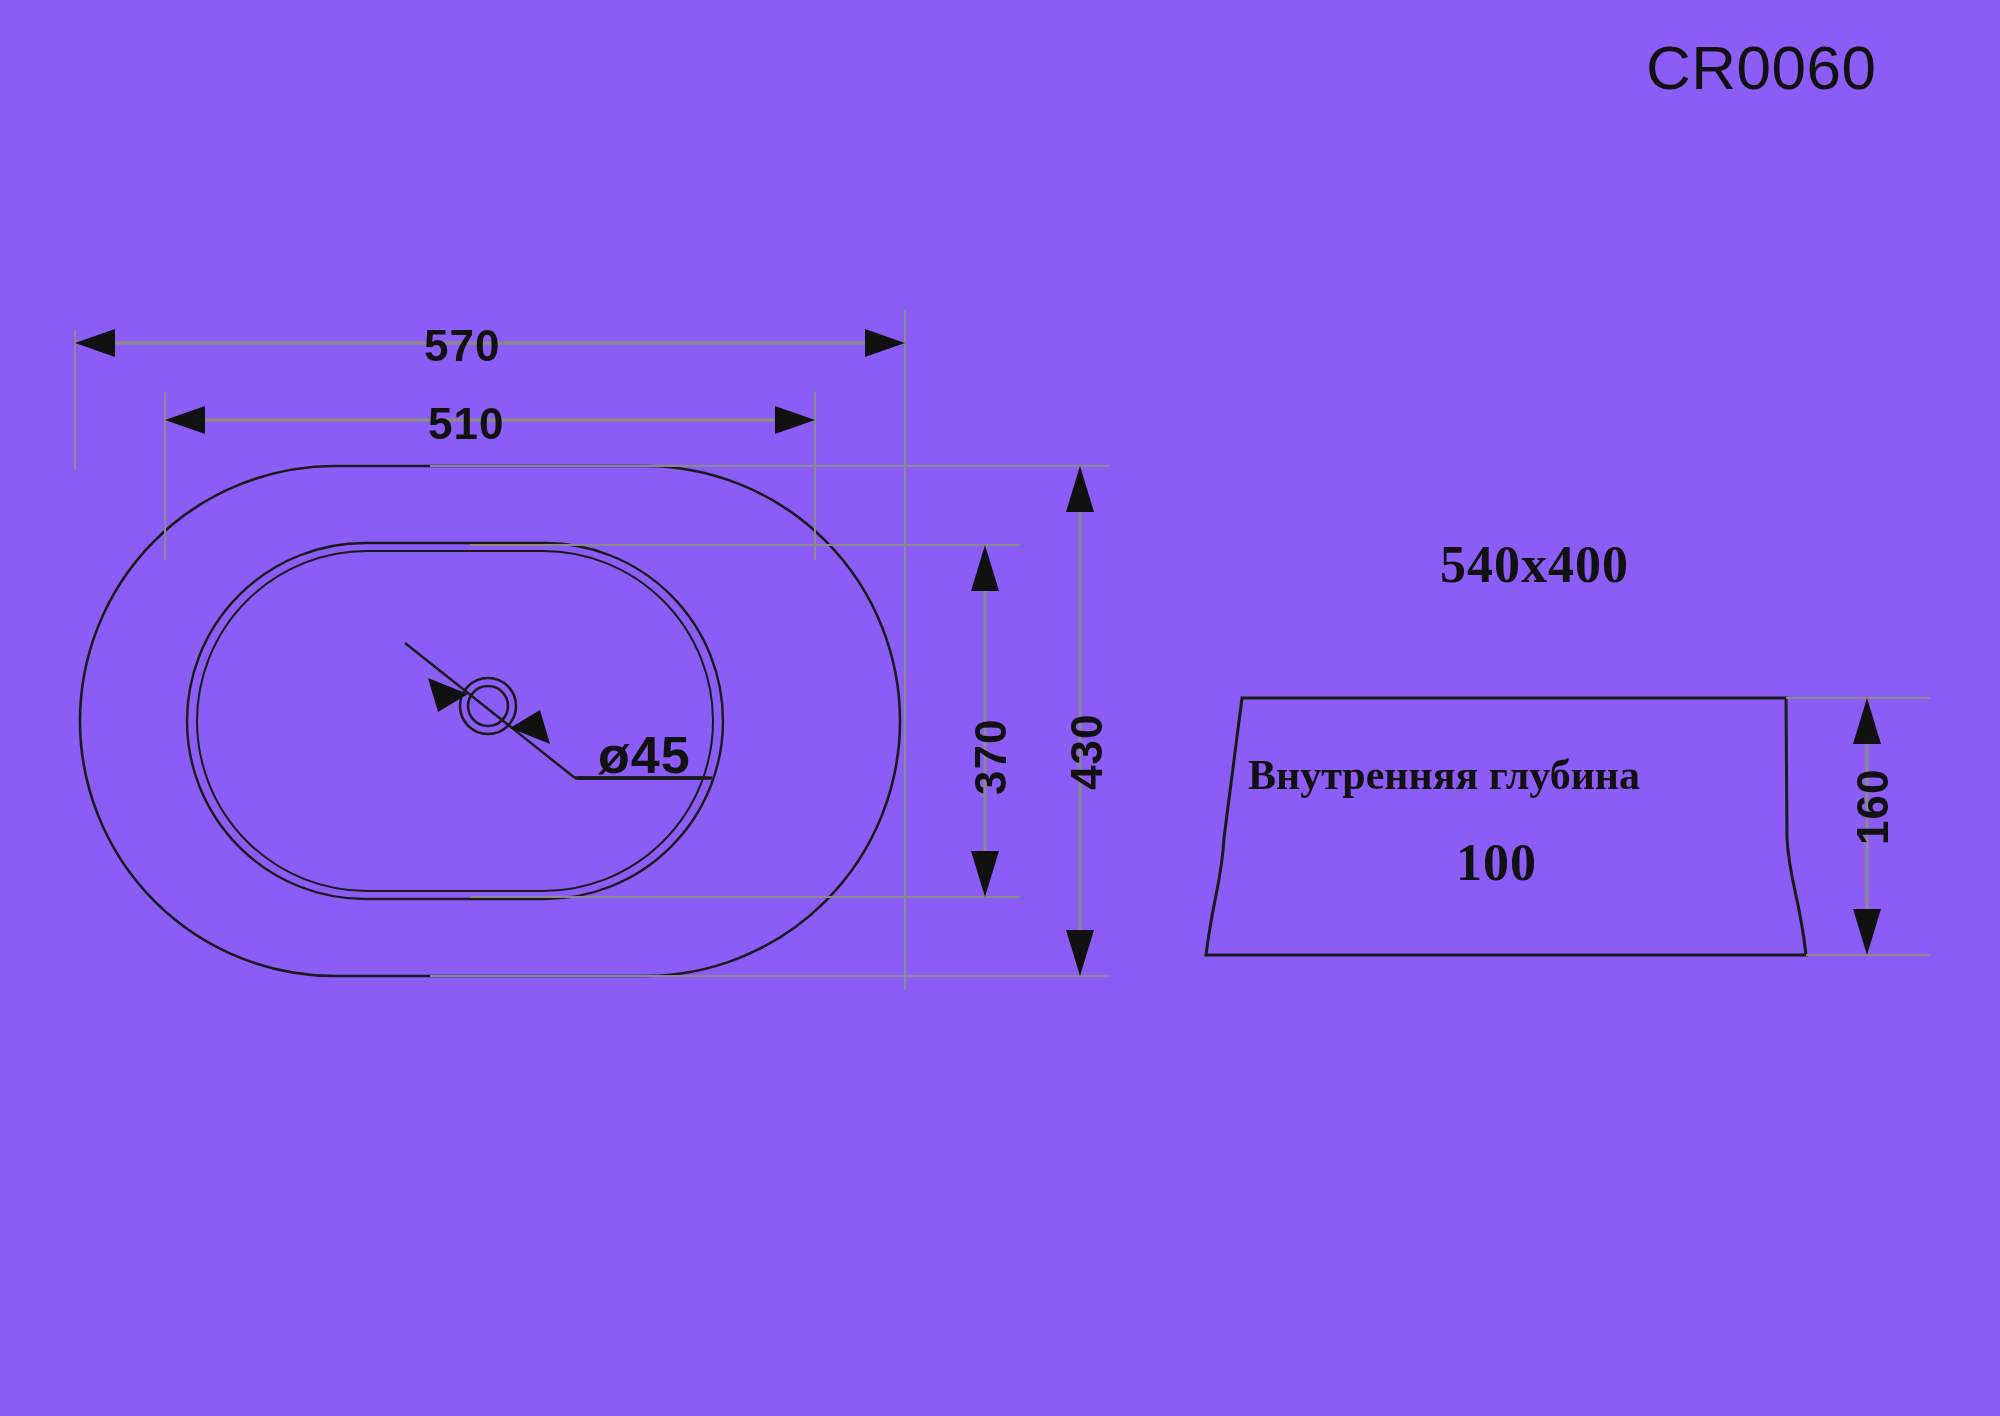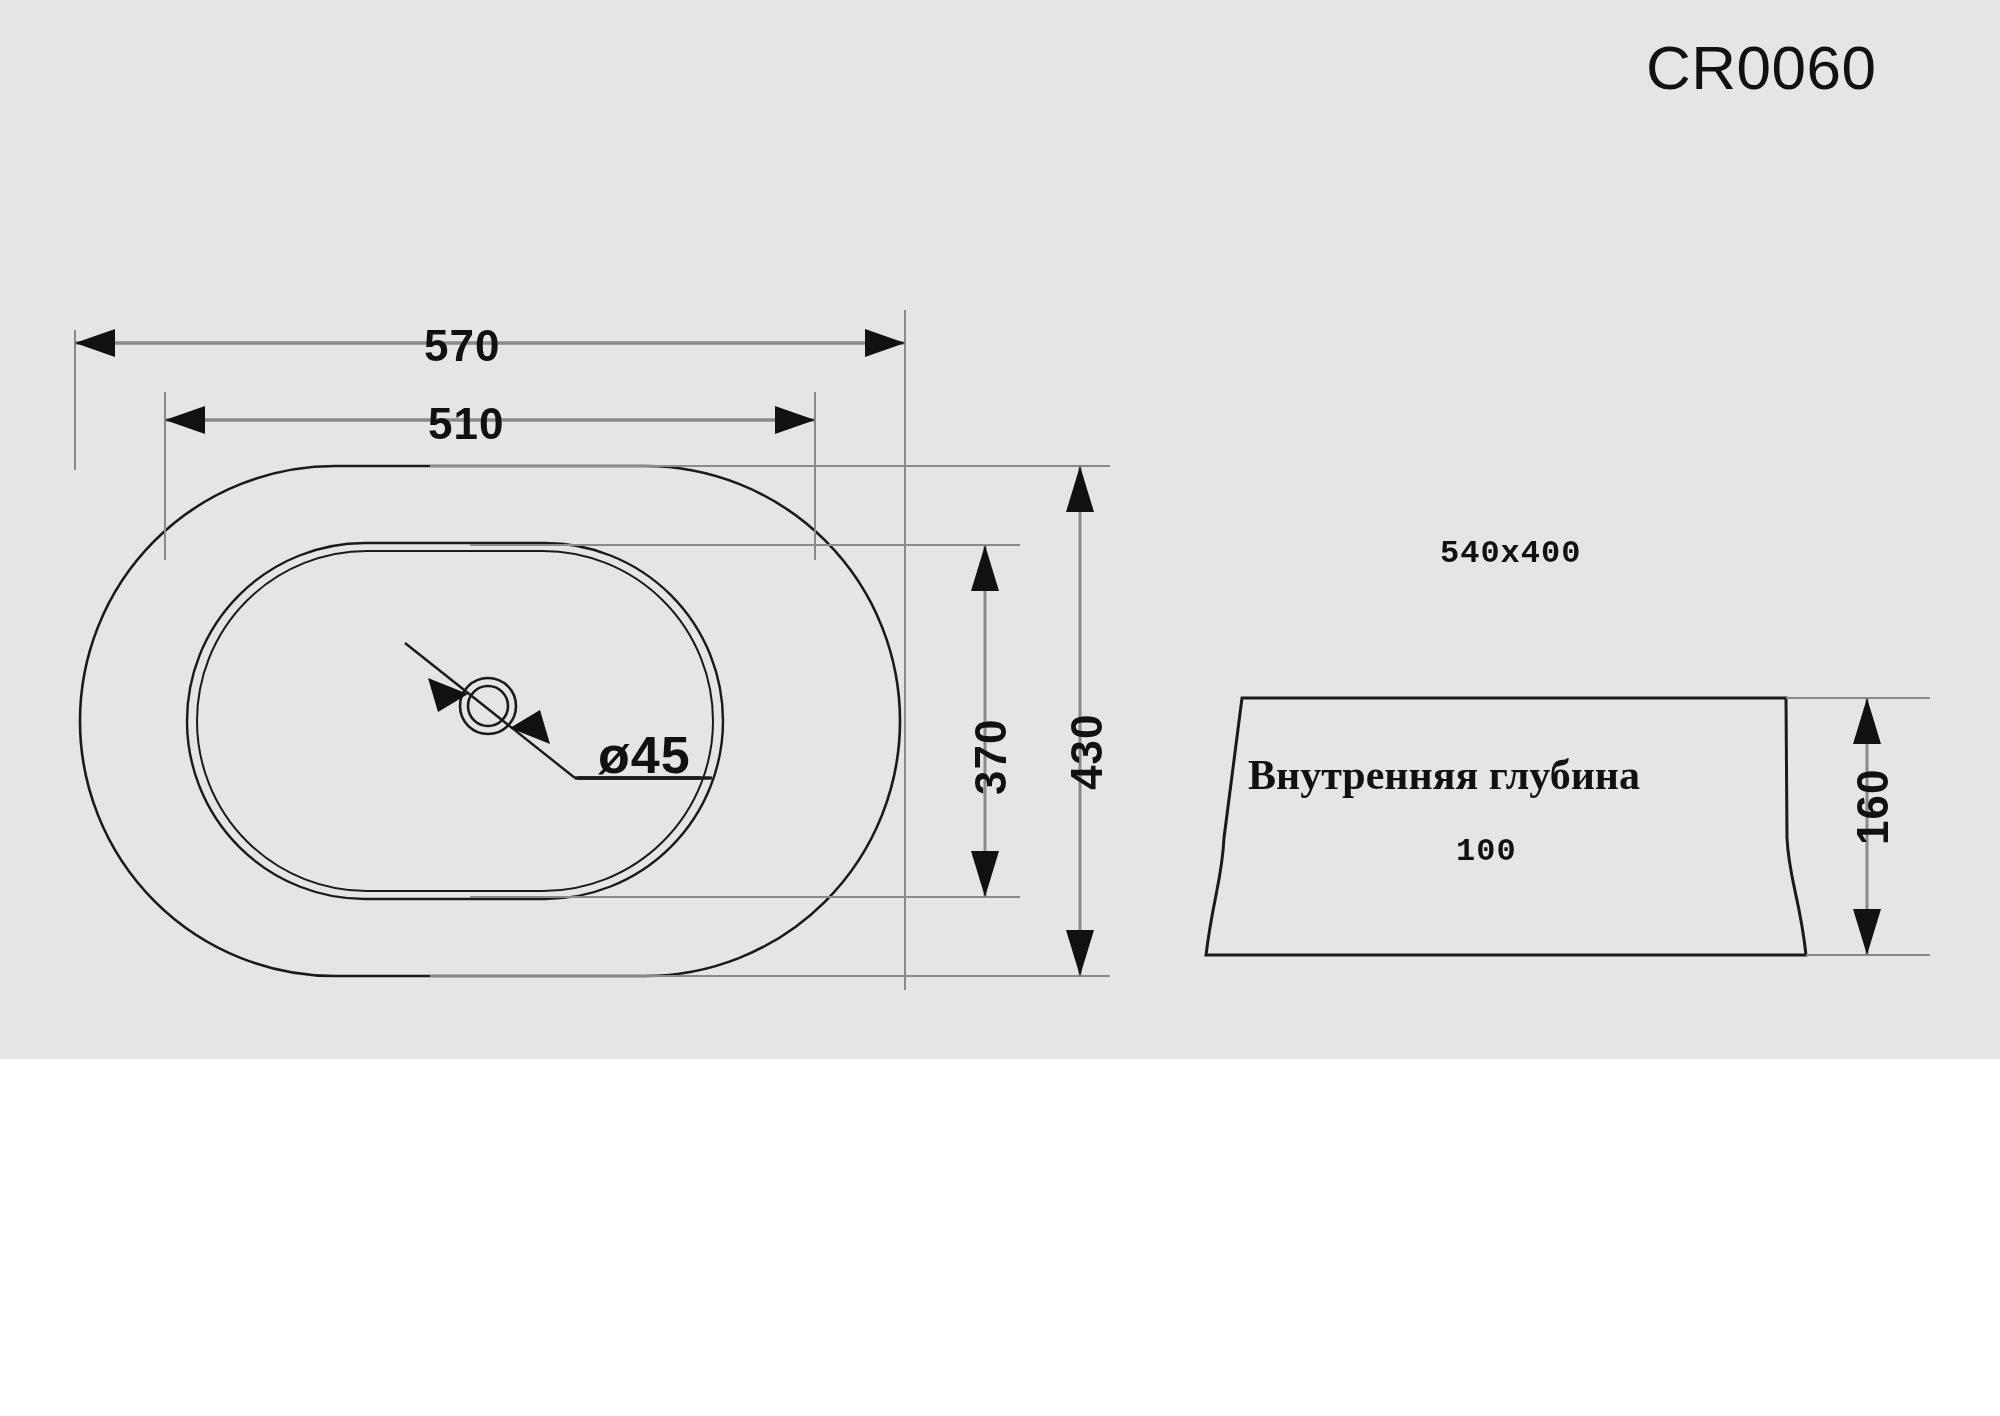--- a/index.html
+++ b/index.html
@@ -6,22 +6,22 @@
     margin: 0;
     padding: 0;
     background: #ffffff;
   }
   body {
     font-family: "Liberation Sans", sans-serif;
   }
   #canvas {
     position: relative;
     width: 2000px;
-    height: 1059px;
-    background: #e5e5e5;
+    height: 1416px;
+    background: #8b5cf6;
     overflow: hidden;
   }
   #drawing {
     position: absolute;
     top: 0;
     left: 0;
     width: 2000px;
     height: 1416px;
   }
   .txt {
@@ -55,23 +55,23 @@
     font-weight: bold;
     font-size: 52px;
     letter-spacing: 1px;
   }
   .note-serif {
     font-family: "Liberation Serif", serif;
     font-weight: bold;
     font-size: 42px;
   }
   .note-sans {
-    font-family: Liberation Mono, monospace;
-    font-weight: bold;
-    font-size: 32px;
+    font-family: Liberation Serif, serif;
+    font-weight: bold;
+    font-size: 52px;
     letter-spacing: 1px;
   }
   .note-small {
     font-family: "Liberation Serif", serif;
     font-weight: bold;
     font-size: 33px;
   }
 </style>
 </head>
 <body>

